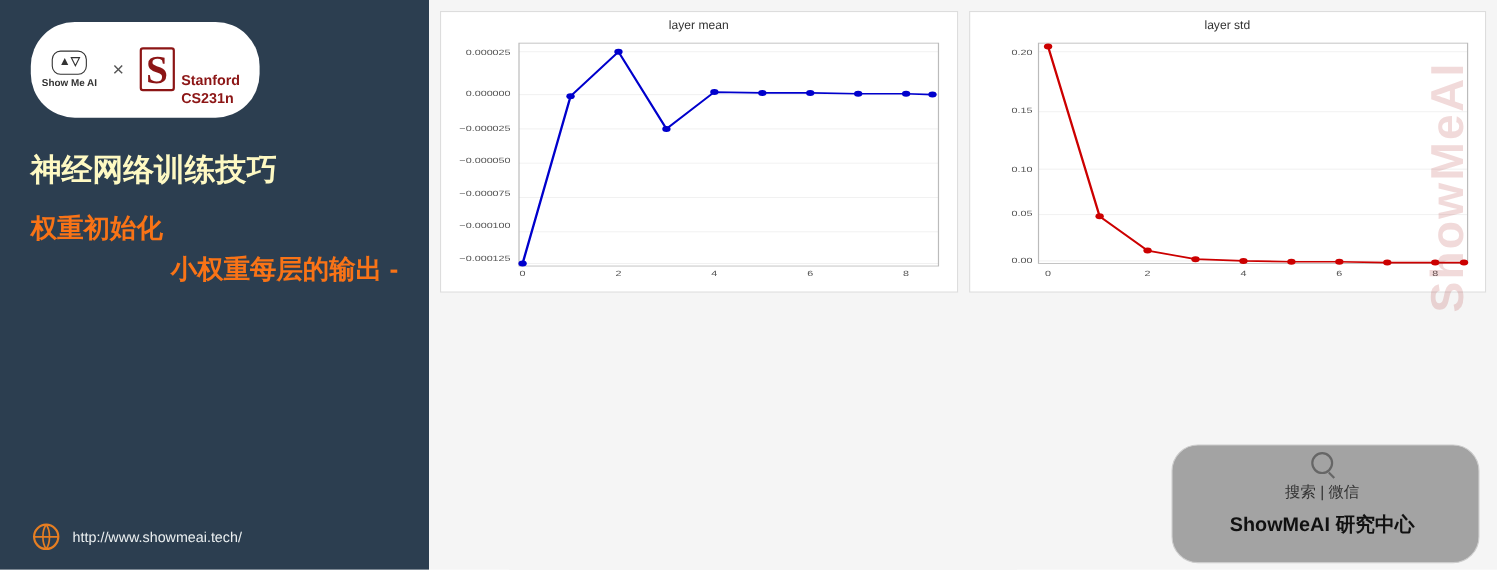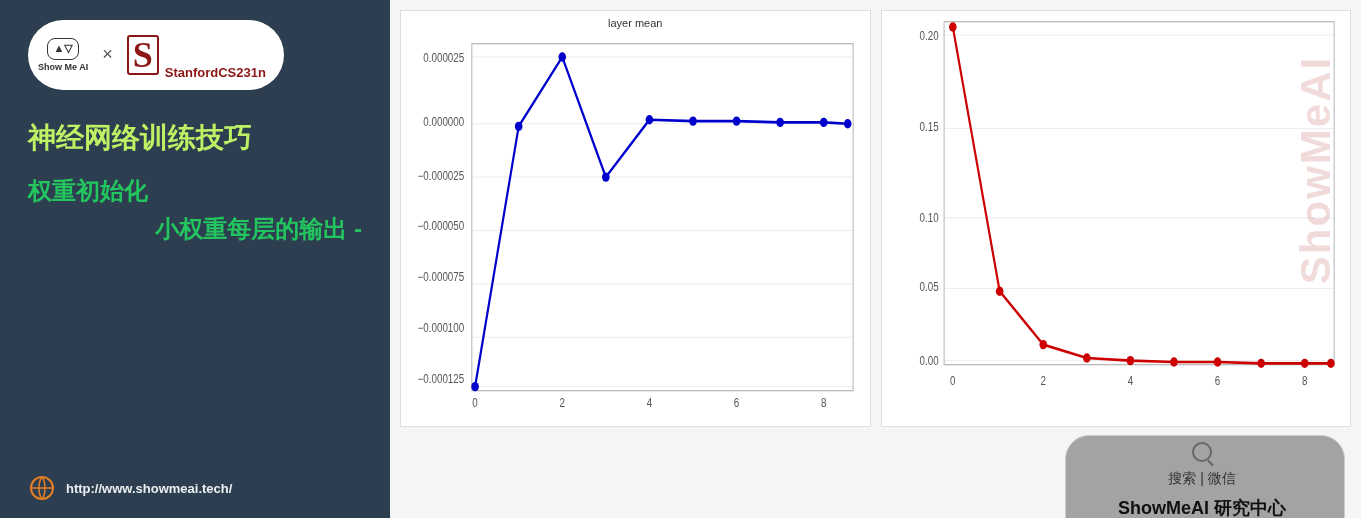--- a/index.html
+++ b/index.html
@@ -79,59 +79,58 @@
       color: #8c1515;
       font-family: Georgia, serif;
       line-height: 1;
       border: 2px solid #8c1515;
       padding: 0 4px;
       border-radius: 3px;
     }
 
     .stanford-text {
       display: flex;
-      flex-direction: row;
+      flex-direction: column;
       font-size: 13px;
       font-weight: 700;
       color: #8c1515;
       line-height: 1.3;
       margin-top: 37px;
     }
 
     .main-title {
       font-size: 28px;
       font-weight: 700;
-      color: #bef264;
+      color: #fef9c3;
       line-height: 1.4;
       margin-bottom: 16px;
     }
 
     .subtitle-orange {
       font-size: 24px;
       font-weight: 700;
-      color: #22c55e;
+      color: #f97316;
       line-height: 1.5;
     }
 
     .subtitle-line2 {
       margin-top: 2px;
       text-align: right;
     }
 
     .subtitle-line3 {
       margin-top: 2px;
     }
 
     .website-row {
       display: flex;
       align-items: center;
       gap: 10px;
       margin-top: auto;
       padding-top: 14px;
-      font-weight: bold;
     }
 
     .website-icon {
       width: 28px;
       height: 28px;
       color: #e67e22;
     }
 
     .website-url {
       color: #ecf0f1;
@@ -155,21 +154,21 @@
       padding: 10px 10px 0 10px;
       gap: 10px;
       position: relative;
     }
 
     .chart-container {
       flex: 1;
       background: #fff;
       border: 1px solid #ddd;
       position: relative;
-      height: 417px;
+      height: 256px;
     }
 
     .chart-title {
       text-align: center;
       font-size: 11px;
       color: #333;
       padding: 6px 0 4px;
       font-family: 'Arial', sans-serif;
     }
 
@@ -350,20 +349,21 @@
           <circle cx="268" cy="66" r="3.5" fill="#0000cc"></circle>
           <circle cx="308" cy="66" r="3.5" fill="#0000cc"></circle>
           <circle cx="348" cy="67" r="3.5" fill="#0000cc"></circle>
           <circle cx="388" cy="67" r="3.5" fill="#0000cc"></circle>
           <circle cx="410" cy="68" r="3.5" fill="#0000cc"></circle>
         </svg>
       </div>
     </div>
 
     <div class="chart-container">
+      <div class="chart-title">layer std</div>
       <div class="chart-svg-wrap">
         <svg width="100%" height="100%" viewBox="0 0 430 290" preserveAspectRatio="none">
 
           <text x="52" y="22" font-size="9" fill="#555" text-anchor="end">0.20</text>
           <text x="52" y="90" font-size="9" fill="#555" text-anchor="end">0.15</text>
           <text x="52" y="158" font-size="9" fill="#555" text-anchor="end">0.10</text>
           <text x="52" y="210" font-size="9" fill="#555" text-anchor="end">0.05</text>
           <text x="52" y="265" font-size="9" fill="#555" text-anchor="end">0.00</text>
 
           <text x="65" y="280" font-size="9" fill="#555" text-anchor="middle">0</text>

